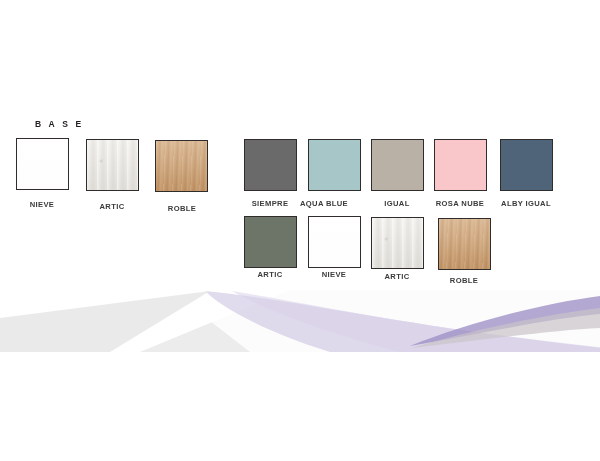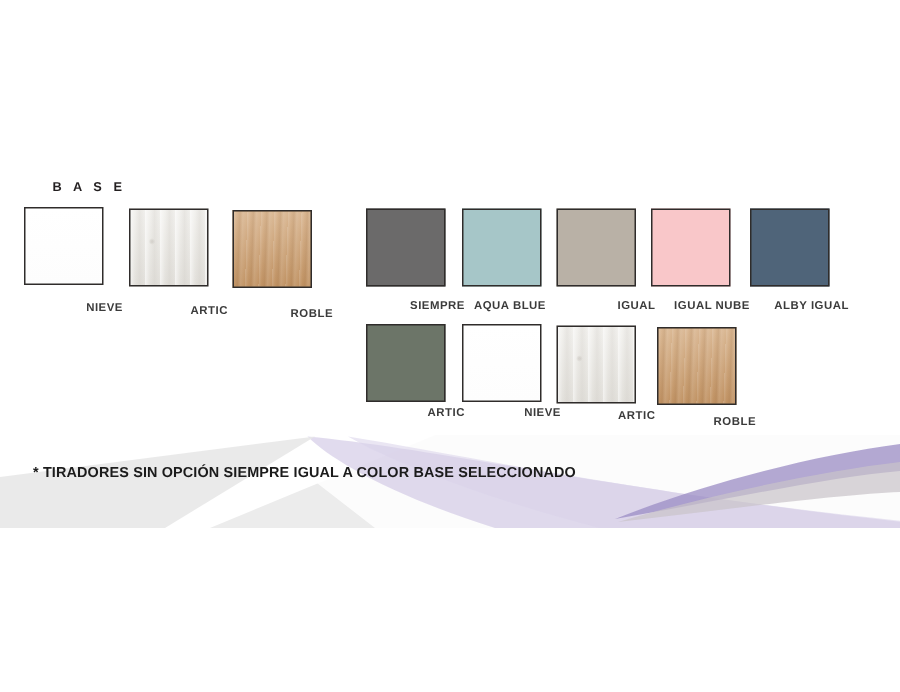--- a/index.html
+++ b/index.html
@@ -52,21 +52,21 @@
   .swatch {
     position: absolute;
     width: 53px;
     height: 52px;
     box-sizing: border-box;
     border: 1.6px solid #2f2c2b;
   }
   .swatch-label {
     position: absolute;
     width: 80px;
-    text-align: right;
+    text-align: center;
     font-size: 7.6px;
     font-weight: bold;
     letter-spacing: 0.35px;
     color: #3b3b3b;
     white-space: nowrap;
   }
 
   
   .tex-roble {
     background-color: #c79a6b;
@@ -155,36 +155,35 @@
     <div class="swatch" style="left:244px; top:139px; background:#6b6a6a;"></div>
     <div class="swatch-label" style="left:230px; top:199px;">SIEMPRE</div>
 
     <div class="swatch" style="left:308px; top:139px; background:#a6c6c8;"></div>
     <div class="swatch-label" style="left:284px; top:199px;">AQUA BLUE</div>
 
     <div class="swatch" style="left:371px; top:139px; background:#b9b1a6;"></div>
     <div class="swatch-label" style="left:357px; top:199px;">IGUAL</div>
 
     <div class="swatch" style="left:434px; top:139px; background:#f9c7c9;"></div>
-    <div class="swatch-label" style="left:420px; top:199px;">IGUAL NUBE</div>
+    <div class="swatch-label" style="left:420px; top:199px;">ROSA NUBE</div>
 
     <div class="swatch" style="left:500px; top:139px; background:#4f6479;"></div>
     <div class="swatch-label" style="left:486px; top:199px;">ALBY IGUAL</div>
   </div>
 
   <div class="swatch-group">
 
     <div class="swatch" style="left:244px; top:216px; background:#6c7568;"></div>
     <div class="swatch-label" style="left:230px; top:270px;">ARTIC</div>
 
     <div class="swatch tex-nieve" style="left:308px; top:216px;"></div>
     <div class="swatch-label" style="left:294px; top:270px;">NIEVE</div>
 
     <div class="swatch tex-artic" style="left:371px; top:217px;"></div>
     <div class="swatch-label" style="left:357px; top:272px;">ARTIC</div>
 
     <div class="swatch tex-roble" style="left:438px; top:218px;"></div>
     <div class="swatch-label" style="left:424px; top:276px;">ROBLE</div>
   </div>
 
-  <div id="footnote">* TIRADORES  SIN OPCIÓN  SIEMPRE IGUAL A COLOR BASE SELECCIONADO</div>
 
 </div>
 
 </body></html>

